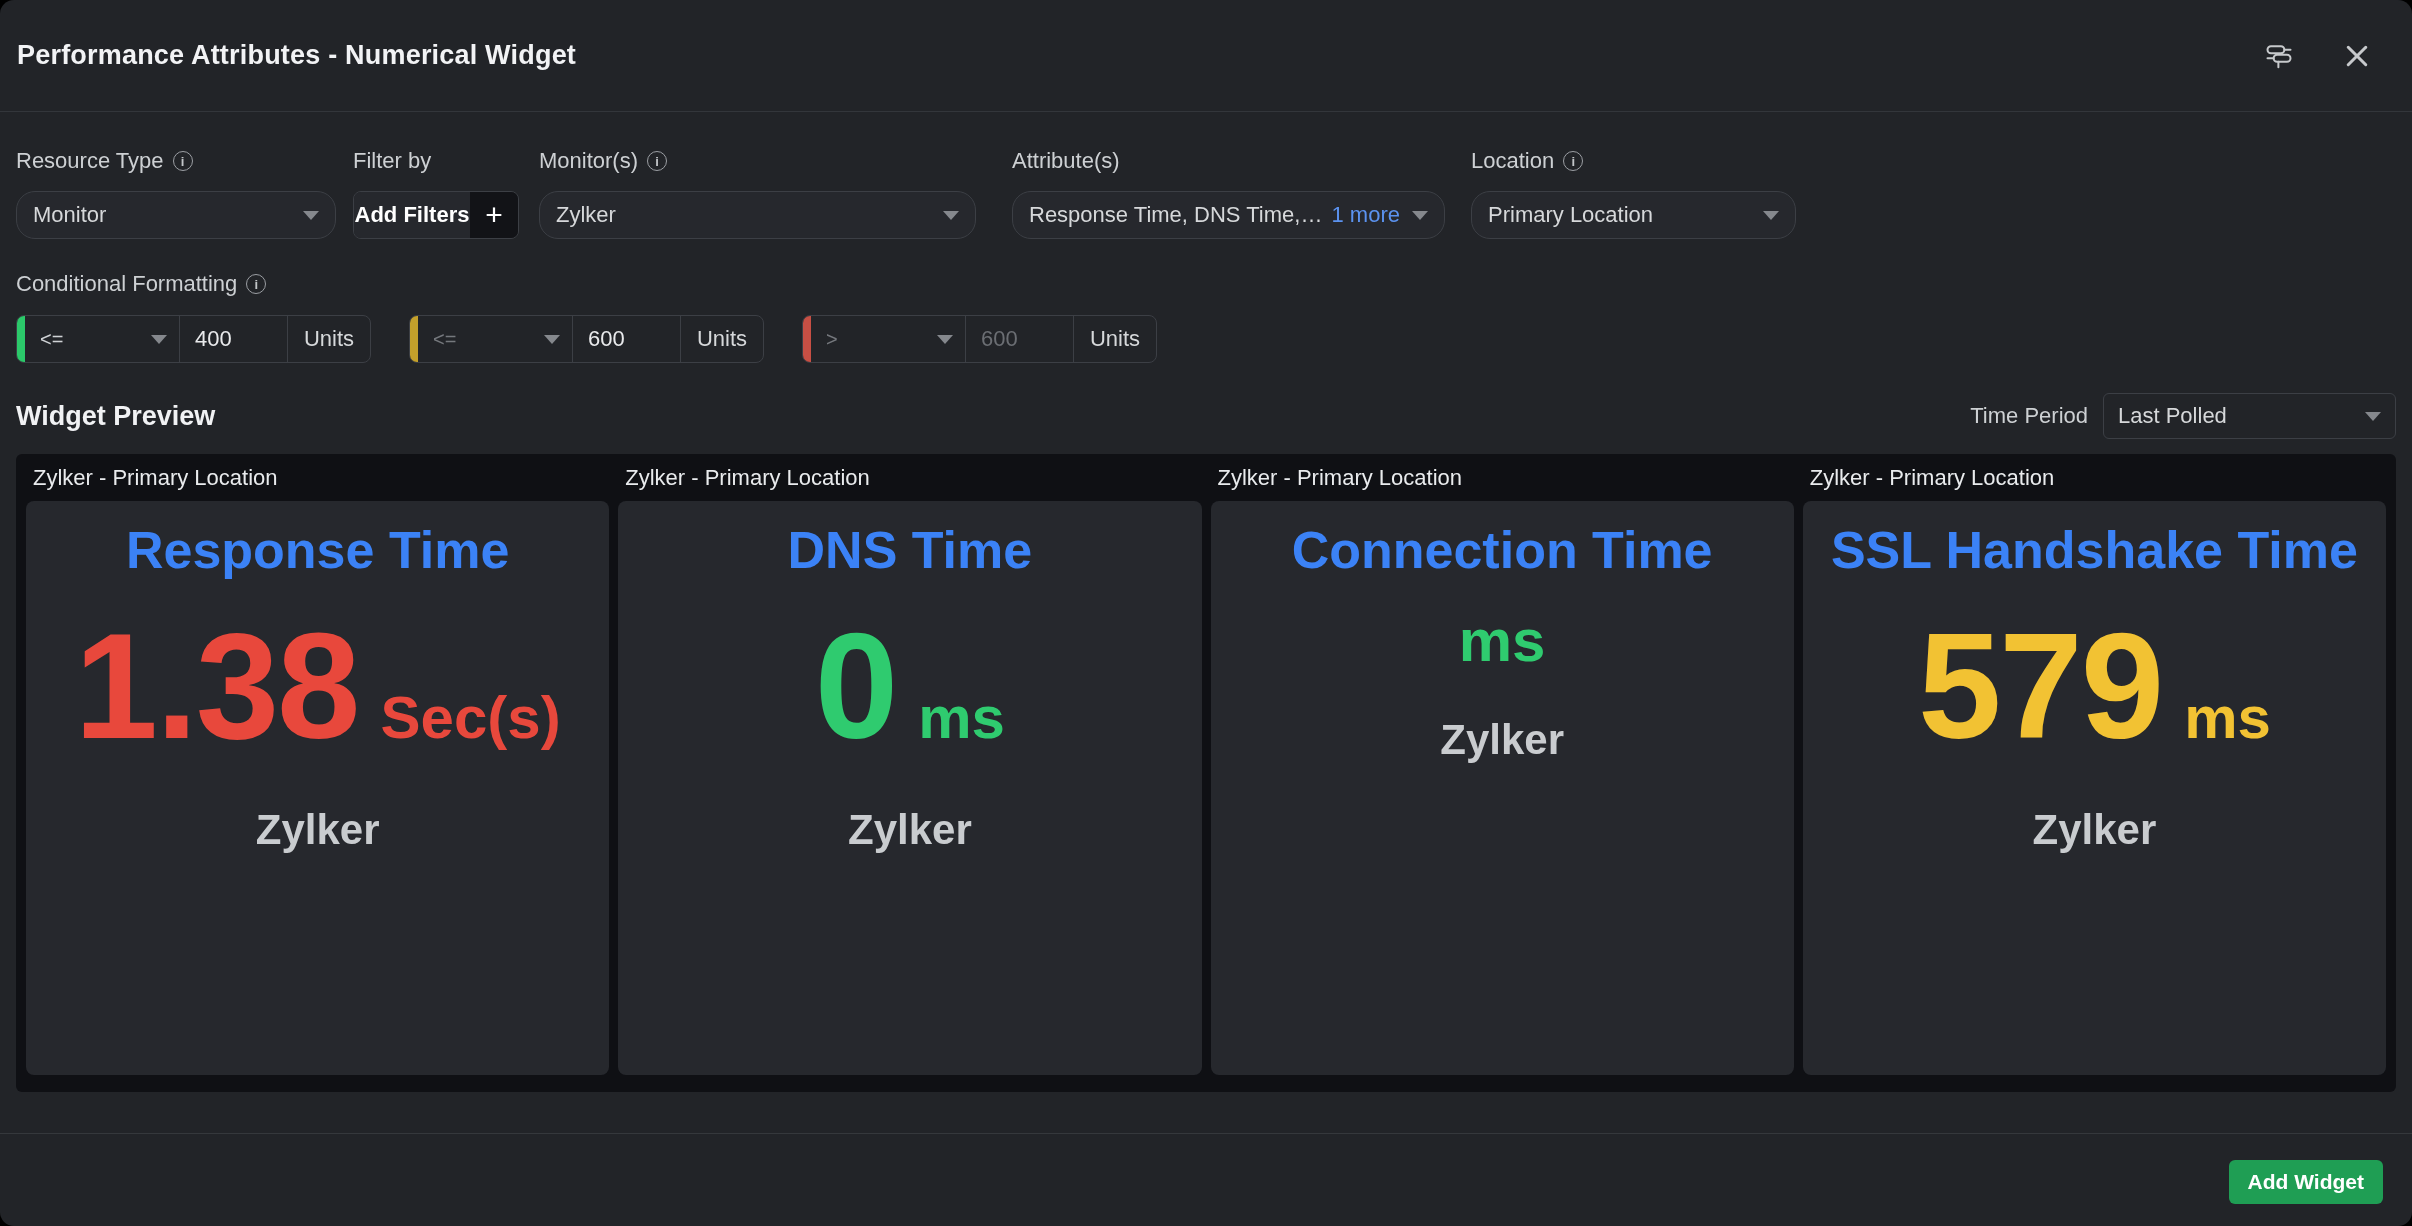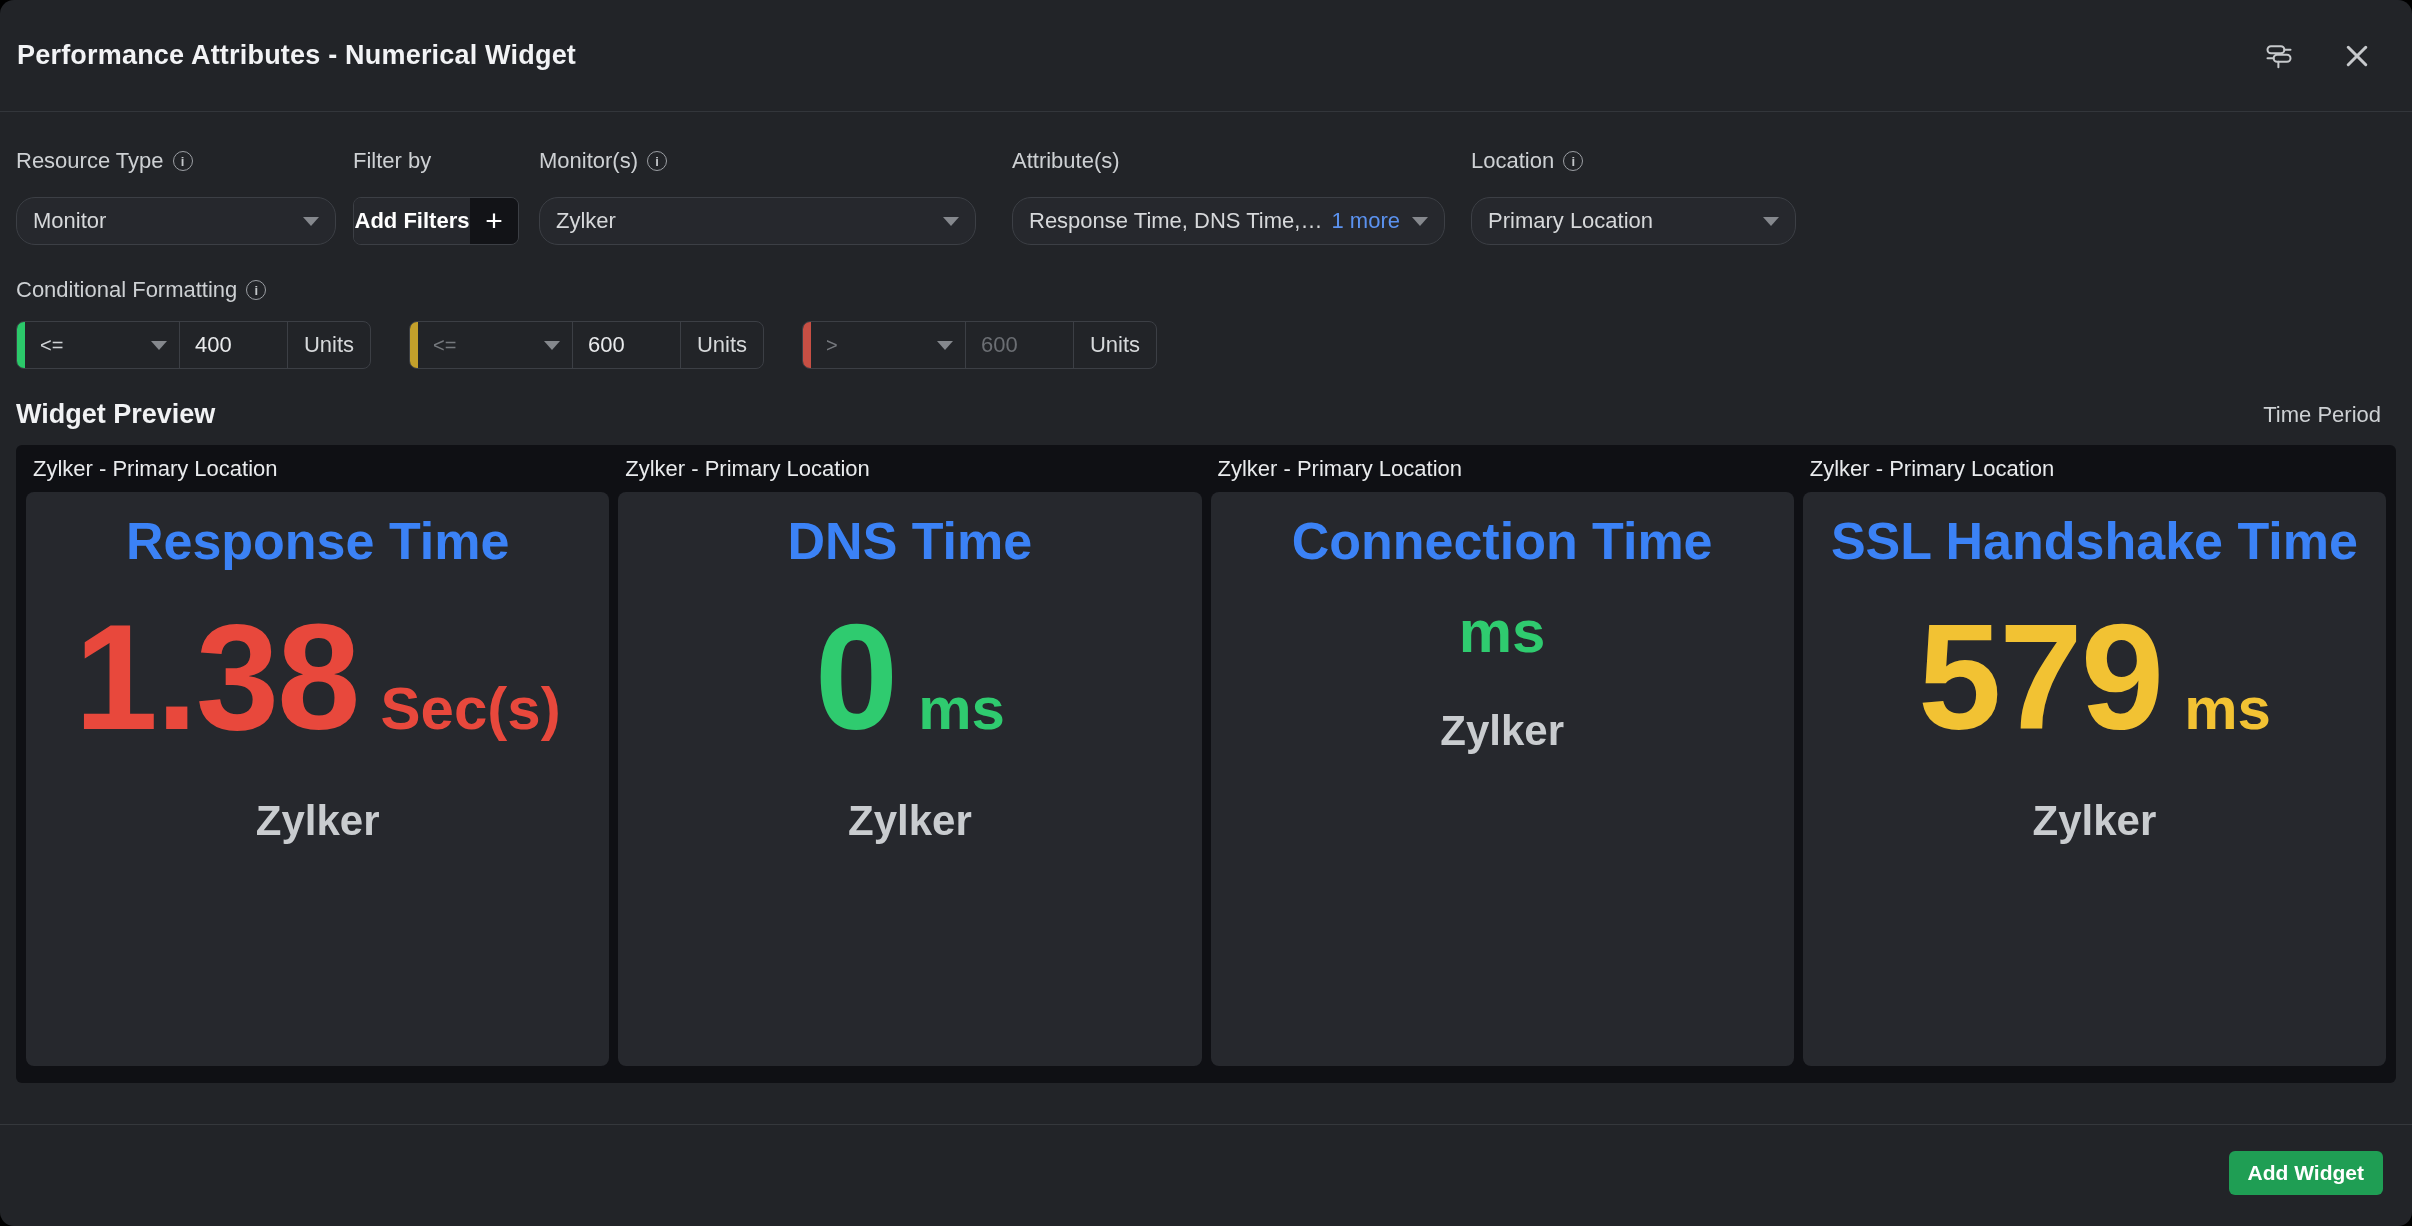--- a/index.html
+++ b/index.html
@@ -12,21 +12,21 @@
   .hdr {
     height:112px; display:flex; align-items:center; justify-content:space-between;
     padding:0 40px 0 17px; border-bottom:1px solid #33363b;
   }
   .hdr h1 { font-size:27px; font-weight:700; color:#f2f3f5; letter-spacing:.2px; }
   .hdr-icons { display:flex; align-items:center; gap:48px; }
   .hicon { width:30px; height:30px; display:inline-flex; align-items:center; justify-content:center; cursor:pointer; }
   
   .form-row { display:flex; padding:0 16px; margin-top:36px; }
   .fgroup { display:flex; flex-direction:column; }
-  .flabel { display:flex; align-items:center; gap:9px; font-size:22px; color:#cdd0d3; margin-bottom:23px; height:26px;}
+  .flabel { display:flex; align-items:center; gap:9px; font-size:22px; color:#cdd0d3; margin-bottom:17px; height:26px;}
   .info-icon {
     width:20px; height:20px; border:1.5px solid #9b9ea3; border-radius:50%;
     display:inline-flex; align-items:center; justify-content:center;
     font-size:13px; color:#c3c6c9; font-weight:700; line-height:1; cursor:pointer;
   }
   .select {
     height:48px; background:#26282d; border:1px solid #3c3f45; border-radius:19px;
     display:flex; align-items:center; justify-content:space-between;
     padding:0 16px; font-size:22px; color:#d6d8da; cursor:pointer; min-width:0;
   }
@@ -205,20 +205,24 @@
         <span class="rule-units">Units</span>
       </div>
 
     </div>
   </div>
 
   <div class="preview-bar">
     <div class="pv-title">Widget Preview</div>
     <div class="tp">
       <span class="tp-label">Time Period</span>
+      <div class="tp-select">
+        <span class="sel-text">Last Polled</span>
+        <span class="chev"></span>
+      </div>
     </div>
   </div>
 
   <div class="preview-box">
 
     <div class="pcol">
       <div class="pcol-hdr">Zylker - Primary Location</div>
       <div class="pcard">
         <div class="pcard-title">Response Time</div>
         <div class="pcard-value" style="color: rgb(232, 72, 60);">

